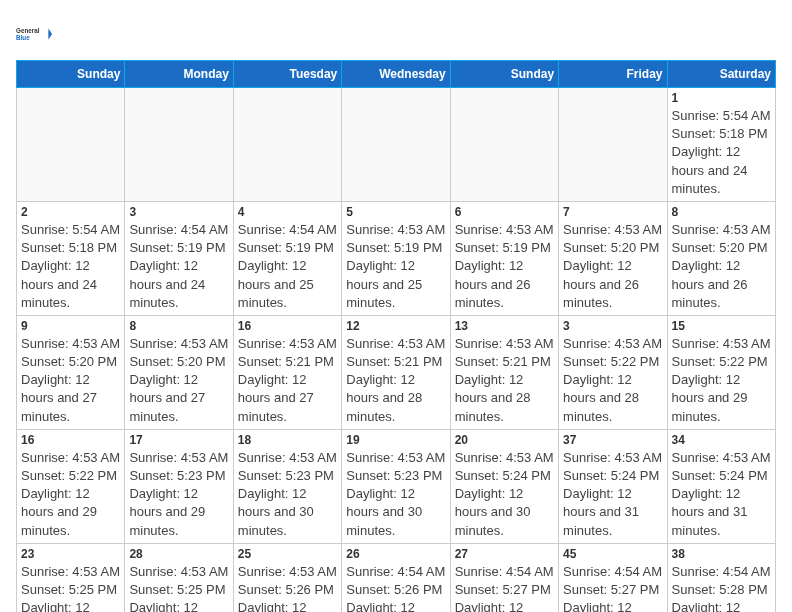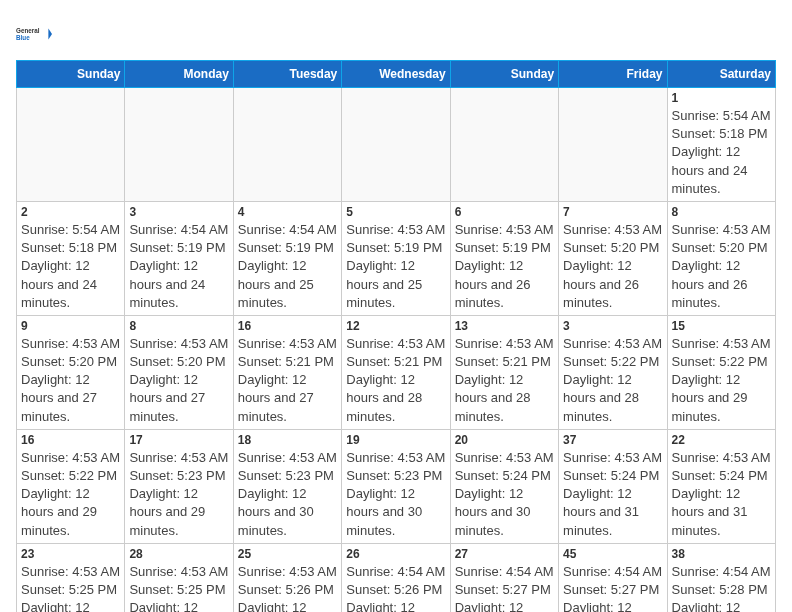--- a/index.html
+++ b/index.html
@@ -246,21 +246,21 @@
 Sunset: 5:24 PM
 Daylight: 12 hours and 30 minutes.</div>
         </td>
         <td>
           <span class="day-num">37</span>
           <div class="day-info">Sunrise: 4:53 AM
 Sunset: 5:24 PM
 Daylight: 12 hours and 31 minutes.</div>
         </td>
         <td>
-          <span class="day-num">22</span>
+          <span class="day-num">34</span>
           <div class="day-info">Sunrise: 4:53 AM
 Sunset: 5:24 PM
 Daylight: 12 hours and 31 minutes.</div>
         </td>
       </tr>
       <tr>
         <td>
           <span class="day-num">23</span>
           <div class="day-info">Sunrise: 4:53 AM
 Sunset: 5:25 PM

